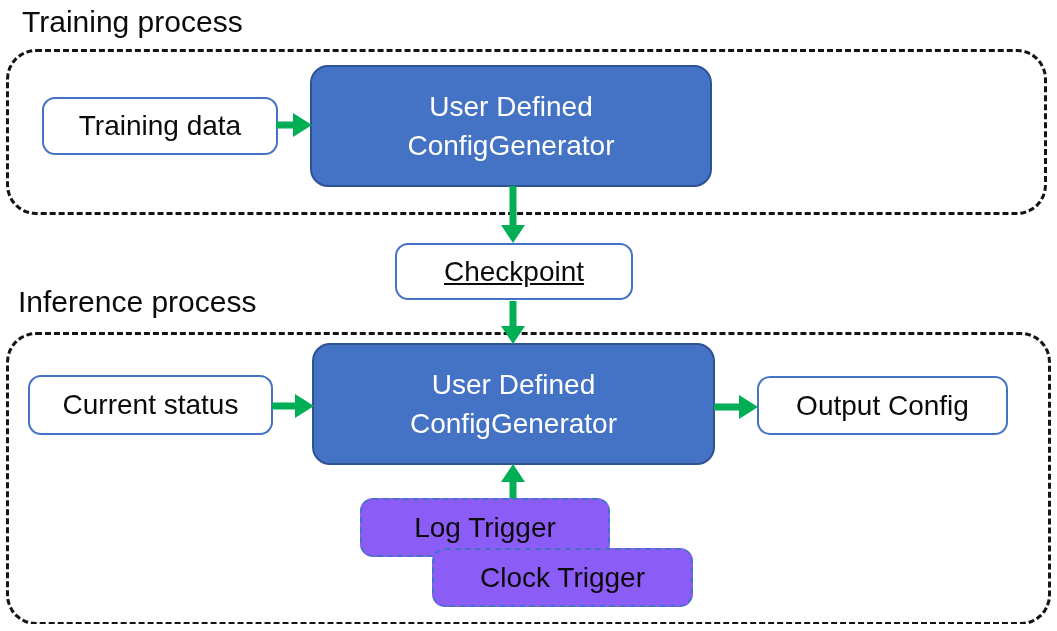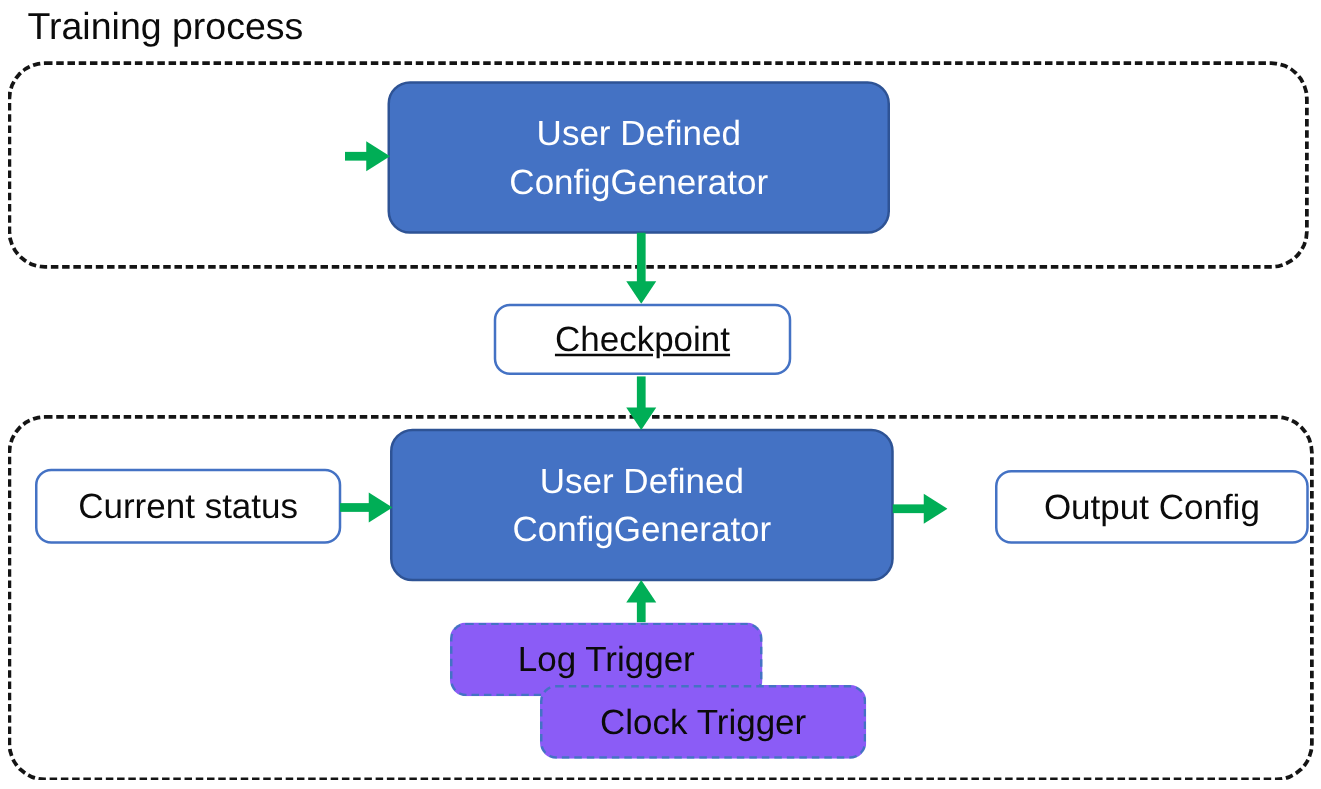--- a/index.html
+++ b/index.html
@@ -70,20 +70,23 @@
 </style>
 </head>
 <body>
 
 <div class="canvas">
 
   <div class="abs section-title" style="left:22px;top:4px;">Training process</div>
 
   <div class="abs process-container" style="left:6px;top:49px;width:1041px;height:166px;"></div>
 
+  <div class="abs io-box" style="left:42px;top:97px;width:236px;height:58px;">
+    <span>Training data</span>
+  </div>
 
   <div class="abs connector" style="left:276px;top:109px;">
     <svg width="36" height="32" viewBox="0 0 36 32">
       <rect class="arrow-fill" x="0" y="12.5" width="19" height="7"></rect>
       <polygon class="arrow-fill" points="17,4 36,16 17,28"></polygon>
     </svg>
   </div>
 
   <div class="abs gen-box" style="left:310px;top:65px;width:402px;height:122px;">
     <div>User Defined</div>
@@ -101,20 +104,21 @@
     <span>Checkpoint</span>
   </div>
 
   <div class="abs connector" style="left:497px;top:301px;">
     <svg width="32" height="43" viewBox="0 0 32 43">
       <rect class="arrow-fill" x="12.5" y="0" width="7" height="27"></rect>
       <polygon class="arrow-fill" points="4,25 28,25 16,43"></polygon>
     </svg>
   </div>
 
+  <div class="abs section-title" style="left:18px;top:284px;">Inference process</div>
 
   <div class="abs process-container" style="left:6px;top:332px;width:1045px;height:293px;"></div>
 
   <div class="abs io-box" style="left:28px;top:375px;width:245px;height:60px;">
     <span>Current status</span>
   </div>
 
   <div class="abs connector" style="left:272px;top:390px;">
     <svg width="42" height="32" viewBox="0 0 42 32">
       <rect class="arrow-fill" x="0" y="12.5" width="25" height="7"></rect>
@@ -127,21 +131,21 @@
     <div>ConfigGenerator</div>
   </div>
 
   <div class="abs connector" style="left:714px;top:391px;">
     <svg width="44" height="32" viewBox="0 0 44 32">
       <rect class="arrow-fill" x="0" y="12.5" width="27" height="7"></rect>
       <polygon class="arrow-fill" points="25,4 44,16 25,28"></polygon>
     </svg>
   </div>
 
-  <div class="abs io-box" style="left:796px;top:376px;width:251px;height:59px;">
+  <div class="abs io-box" style="left:757px;top:376px;width:251px;height:59px;">
     <span>Output Config</span>
   </div>
 
   <div class="abs connector" style="left:497px;top:464px;">
     <svg width="32" height="34" viewBox="0 0 32 34">
       <polygon class="arrow-fill" points="16,0 4,18 28,18"></polygon>
       <rect class="arrow-fill" x="12.5" y="16" width="7" height="18"></rect>
     </svg>
   </div>
 

